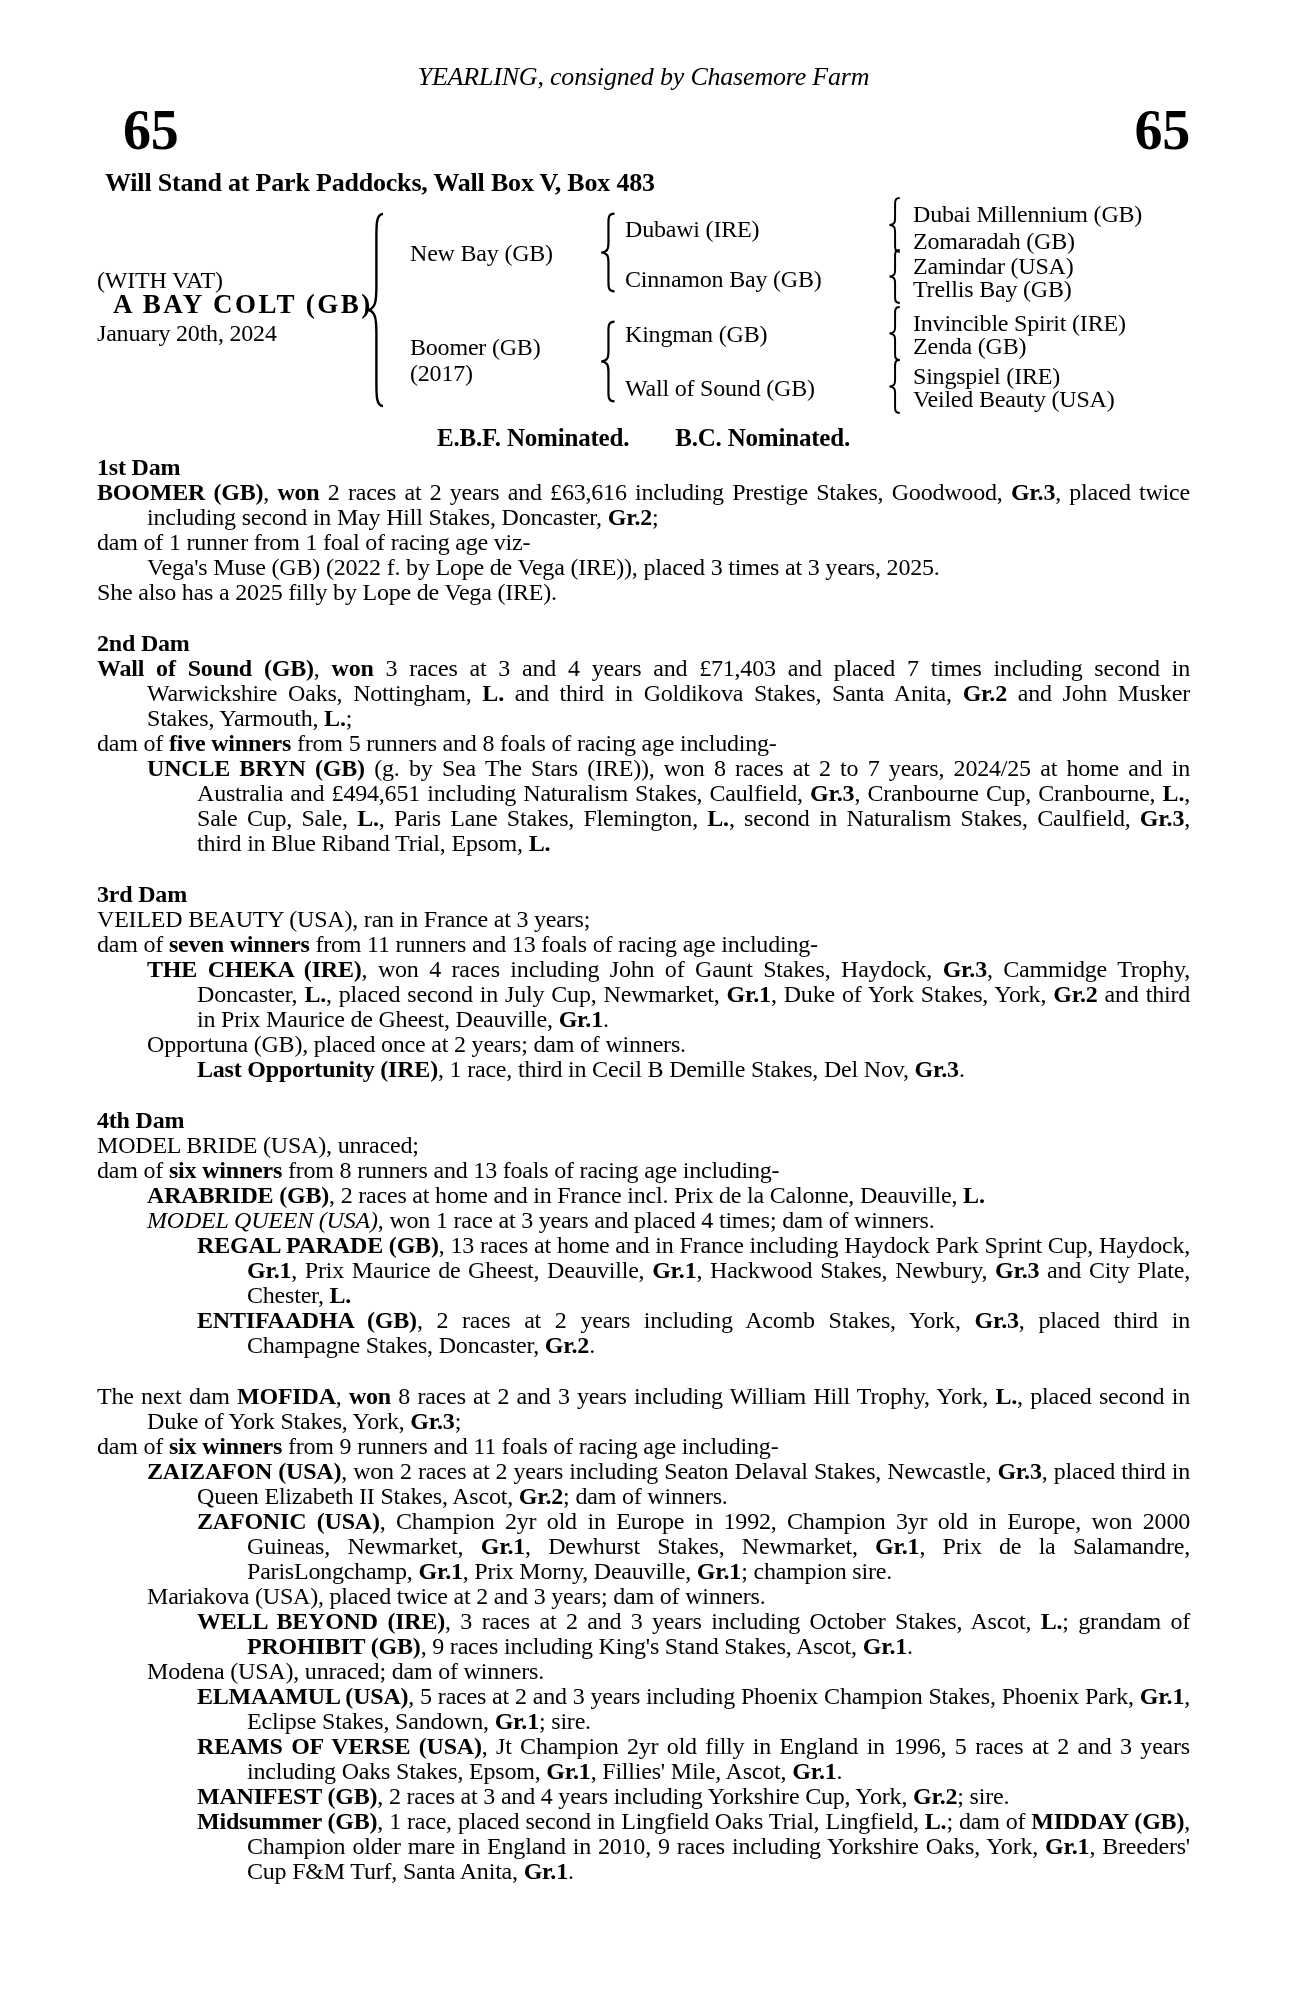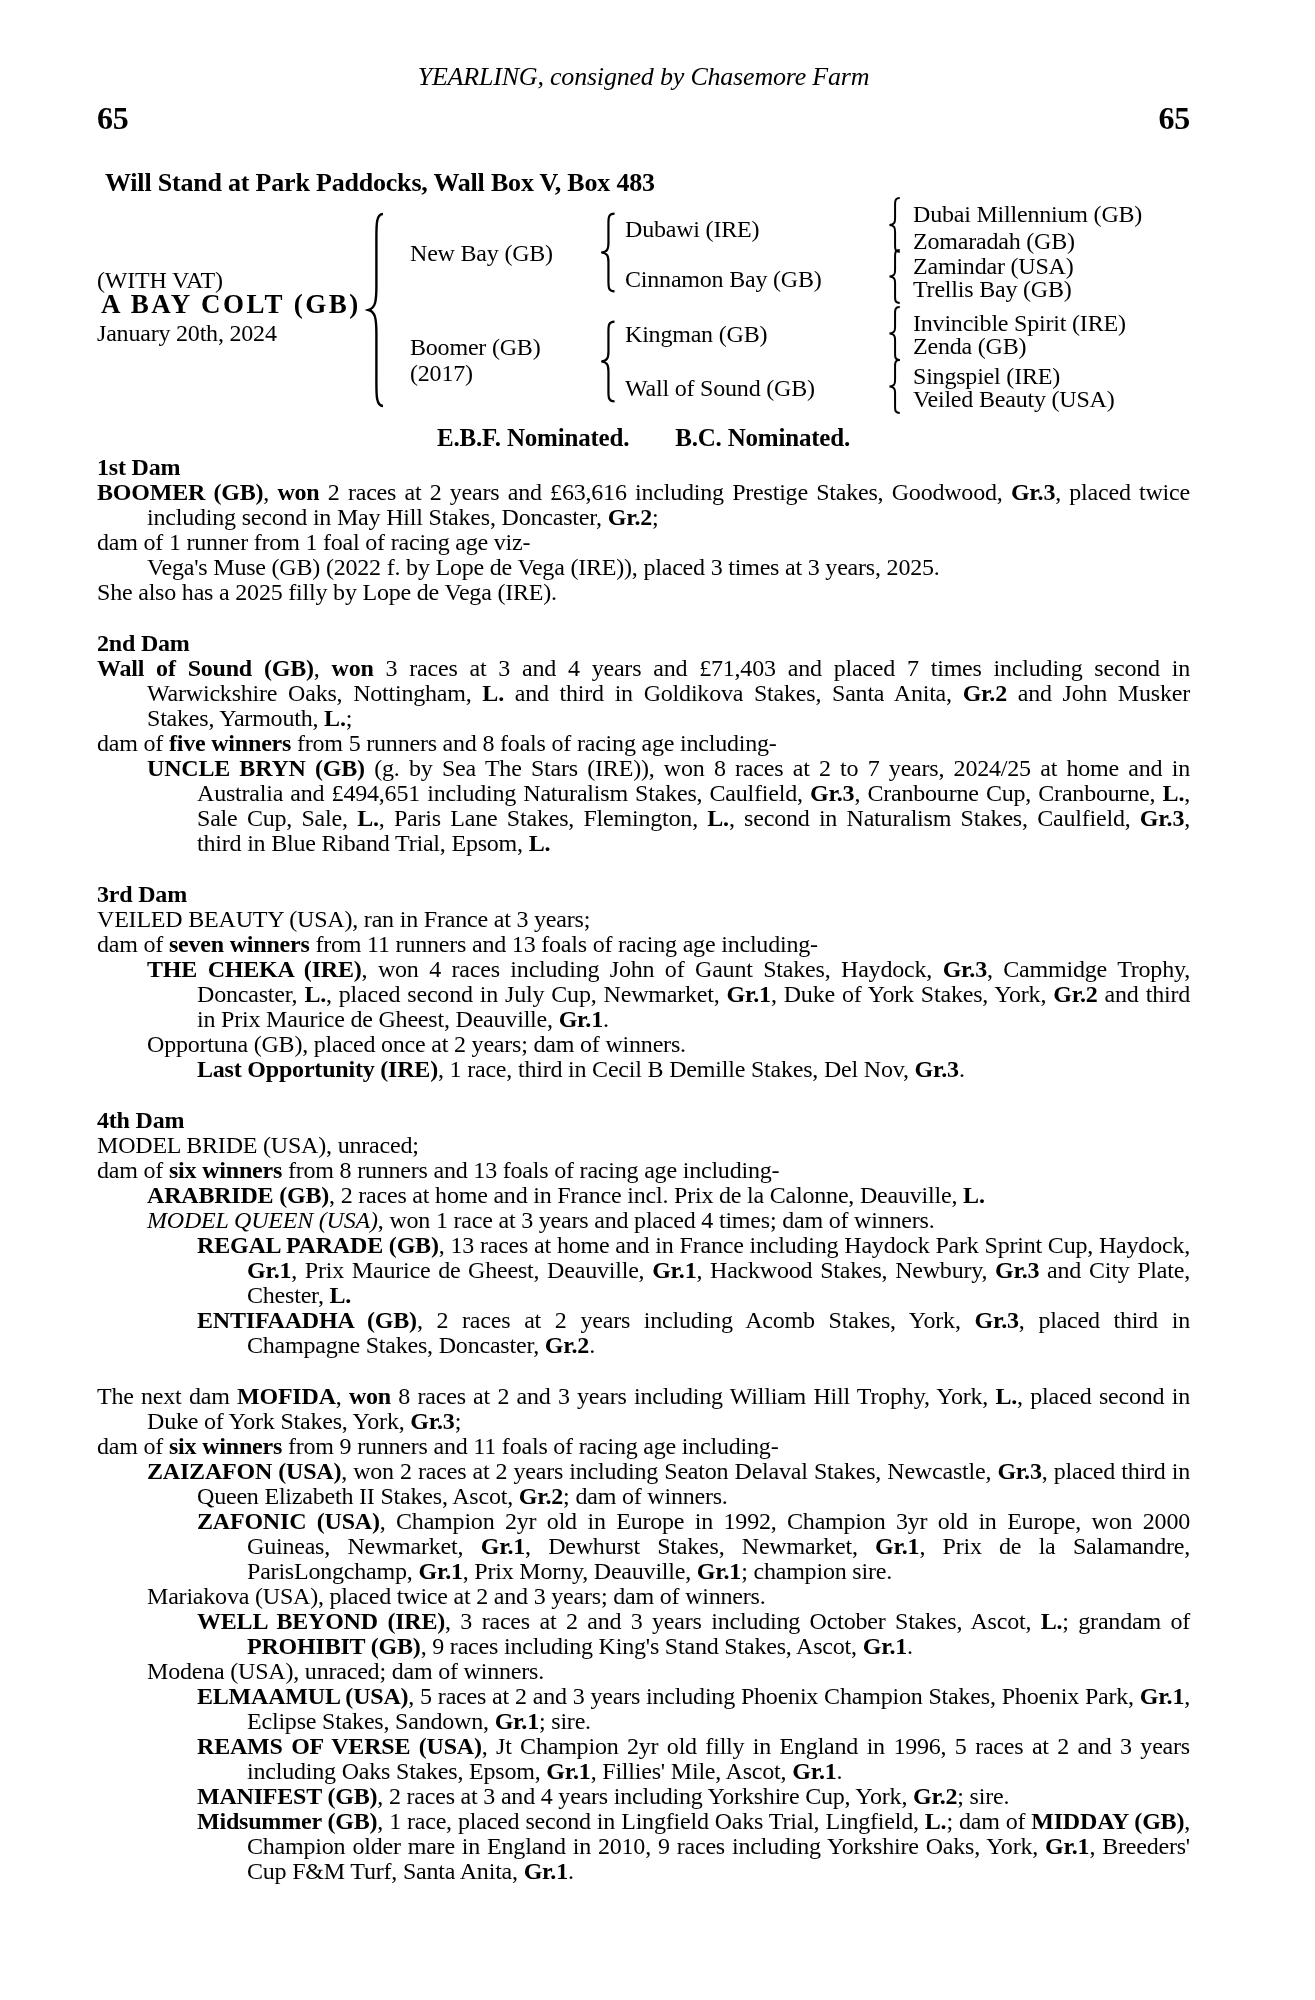--- a/index.html
+++ b/index.html
@@ -10,21 +10,21 @@
     background:#ffffff;
     color:#000;
     font-family:Liberation Serif, serif;
     letter-spacing:-0.2px;
     overflow:hidden;
   }
   .content { position:absolute; left:97px; top:0; width:1093px; }
 
   .title { position:absolute; left:0; top:62px; width:100%; text-align:center;
            font-style:italic; font-size:26px; }
-  .lot { position:absolute; top:102px; font-size:32px; font-weight:bold; line-height:1; }
+  .lot { position:absolute; top:102px; font-size:56px; font-weight:bold; line-height:1;margin-left:26px; }
   .lot.left { left:0; }
   .lot.right { right:0; }
   .stand { position:absolute; left:8px; top:168px; font-size:26px; font-weight:bold; }
 
   
   .ped { position:absolute; font-size:24px; line-height:26px; white-space:nowrap; }
   .ped-name { font-weight:bold; font-size:27px; letter-spacing:2.5px; }
   .brace { position:absolute; }
   .brace svg { width:100%; height:100%; display:block; }
 
@@ -49,21 +49,21 @@
 
 <div class="page">
   <div class="content">
 
     <div class="title">YEARLING, consigned by Chasemore Farm</div>
     <div class="lot left">65</div>
     <div class="lot right">65</div>
     <div class="stand">Will Stand at Park Paddocks, Wall Box V, Box 483</div>
 
     <div class="ped" style="left:0; top:267px;">(WITH VAT)</div>
-    <div class="ped ped-name" style="left:4px; top:291px;">A BAY COLT (GB)</div>
+    <div class="ped ped-name" style="left:16px; top:291px;">A BAY COLT (GB)</div>
     <div class="ped" style="left:0; top:320px;">January 20th, 2024</div>
 
     <div class="brace" style="left:268px; top:210px; width:24px; height:200px;">
       <svg viewBox="0 0 20 100" preserveAspectRatio="none">
           <path d="M15 2 C9 2 9.5 8 9.5 16 L9.5 38 C9.5 46 8.5 49 3 50 C8.5 51 9.5 54 9.5 62 L9.5 84 C9.5 92 9 98 15 98" fill="none" stroke="#000" stroke-width="2.4" vector-effect="non-scaling-stroke"></path>
         </svg>
     </div>
 
     <div class="ped" style="left:313px; top:240px;">New Bay (GB)</div>
     <div class="ped" style="left:313px; top:334px;">Boomer (GB)</div>

